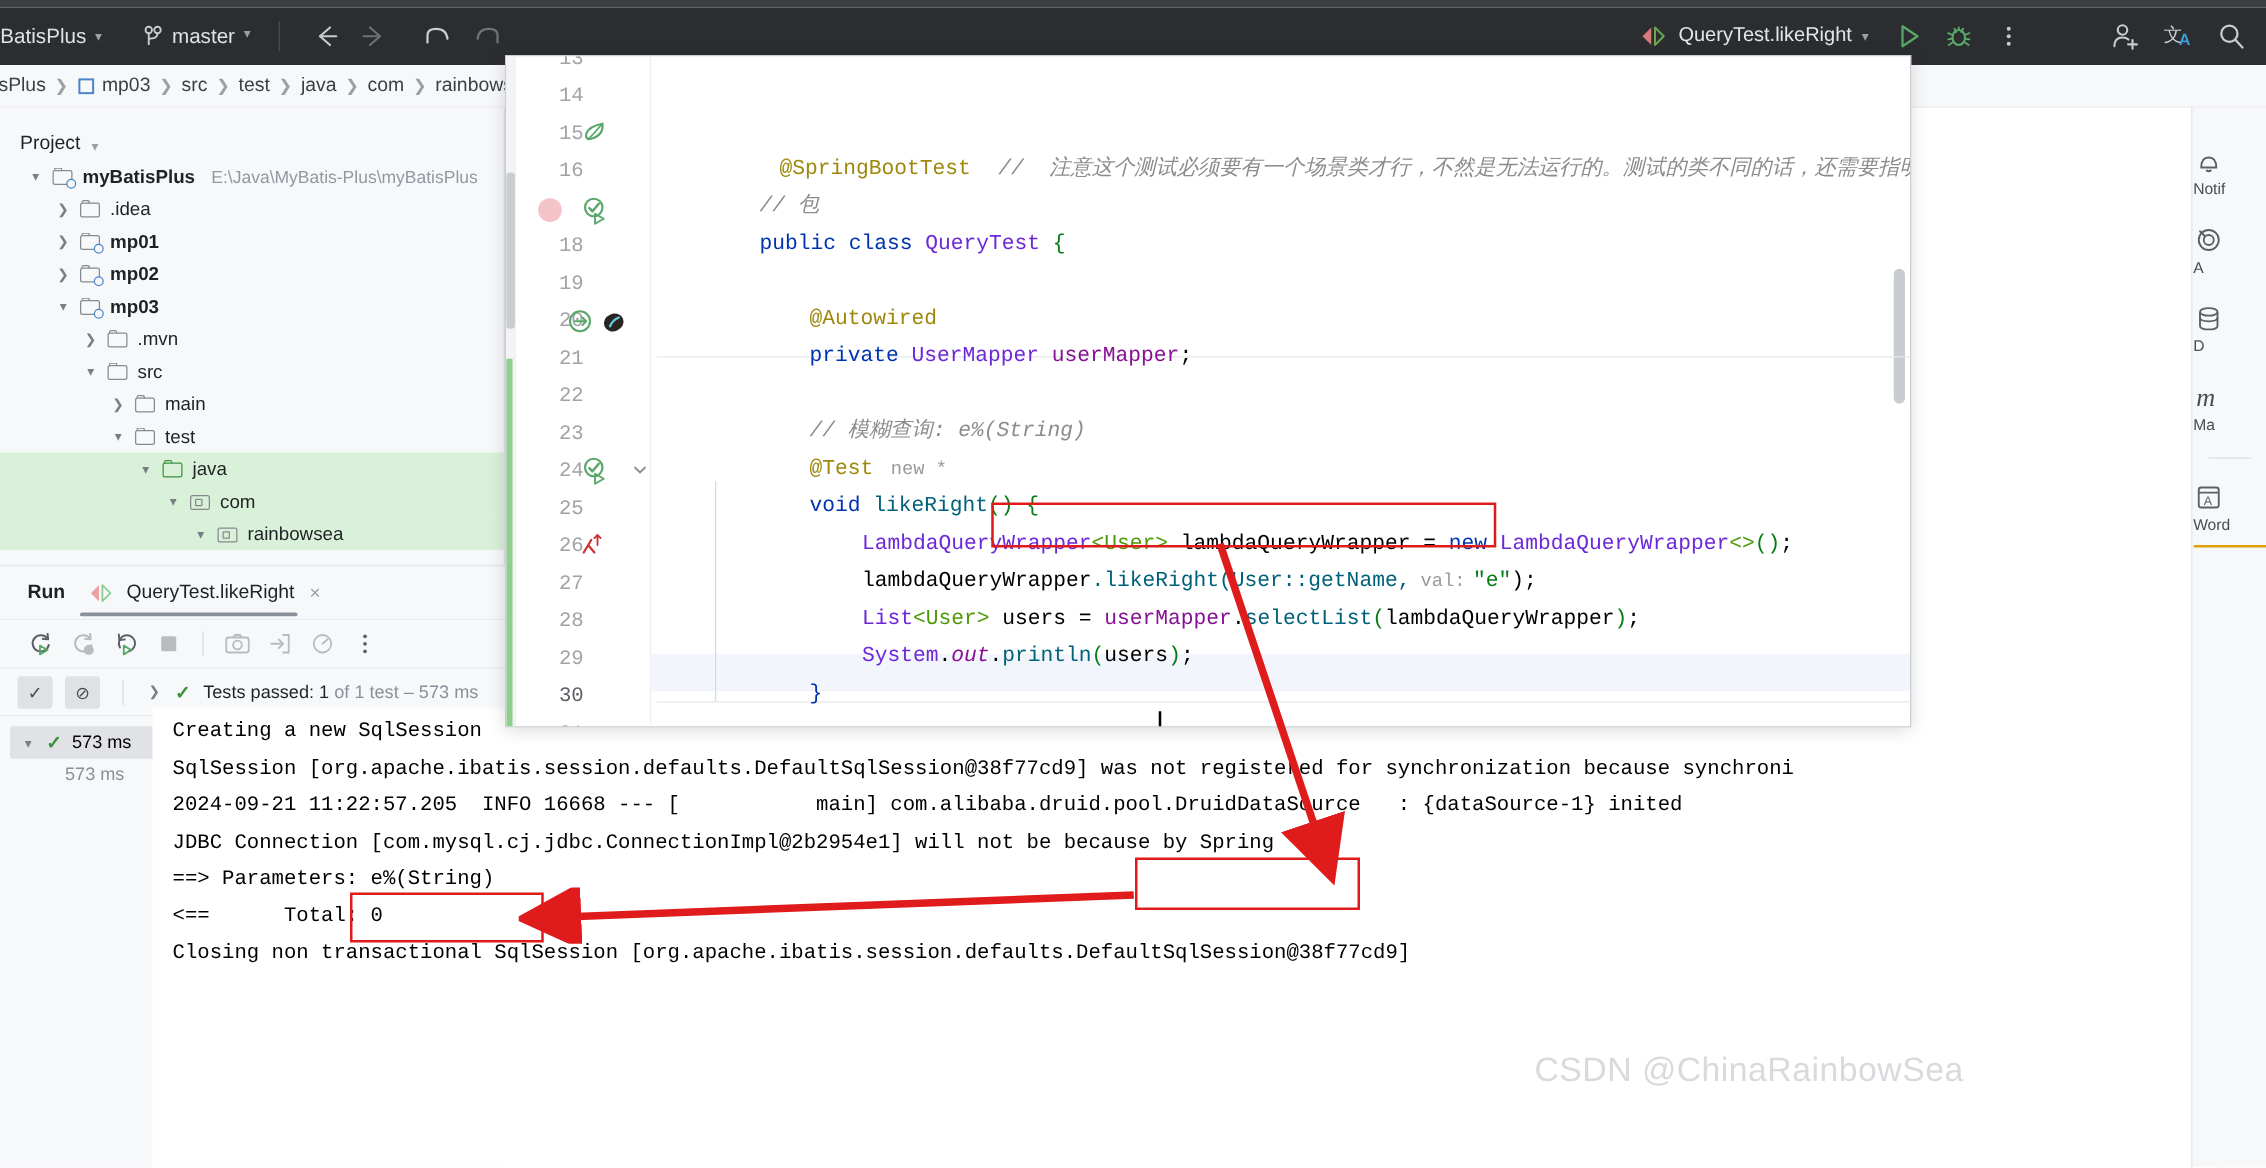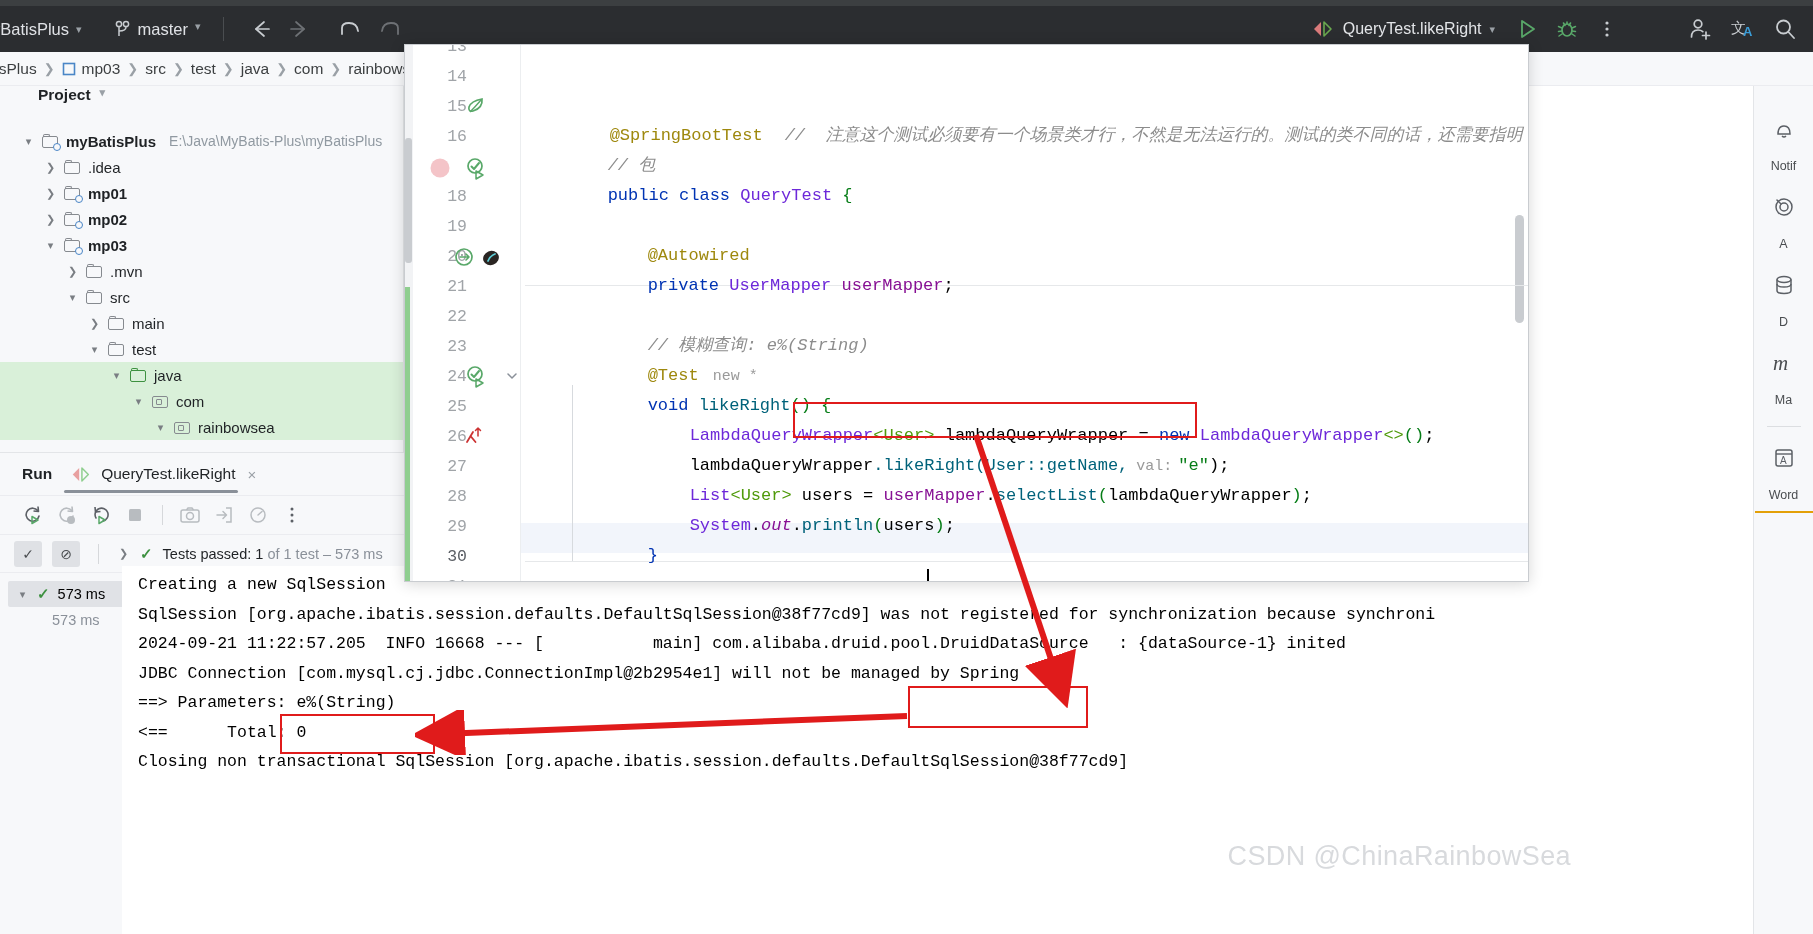--- a/index.html
+++ b/index.html
@@ -61,22 +61,22 @@
   }
   .crumb { display: flex; align-items: center; gap: 6px; }
   .crumb-sep { color: #9aa0a6; margin: 0 7px; font-size: 13px; }
 
   
   .leftpanel {
     position: absolute; left: 0; top: 86px; width: 404px; height: 848px;
     background: #f7f8fa; border-right: 1px solid #e3e5e8;
   }
   .panel-header {
-    height: 38px; display: flex; align-items: flex-start; padding-left: 38px;
-    font-size: 15.5px; font-weight: bold; color: #1f2225; gap: 9px;
+    height: 38px; display: flex; align-items: flex-end; padding-left: 16px;
+    font-size: 15.5px; font-weight: normal; color: #1f2225; gap: 9px;
   }
   .tree { padding-top: 4px; font-size: 15px; color: #1f2225; }
   .trow {
     display: flex; align-items: center; height: 26px; gap: 7px;
     white-space: nowrap;
   }
   .trow.sel { background: #d9f0d9; }
   .tarrow { width: 13px; color: #7a7e83; font-size: 11px; display:inline-block; text-align:center; }
   .tlabel { font-size: 15px; }
   .tlabel.bold { font-weight: bold; }
@@ -215,21 +215,21 @@
   }
   .redarrow { position:absolute; pointer-events:none; }
 
   
   .rightbar {
     position:absolute; right:0; top:86px; width:60px; height:848px;
     background:#f7f8fa; border-left:1px solid #e3e5e8;
     display:flex; flex-direction:column; align-items:center; padding-top:22px; gap:4px;
     overflow:hidden;
   }
-  .rb-item { width:58px; display:flex; flex-direction:column; align-items:center; gap:18px; padding:9px 0;}
+  .rb-item { width:58px; display:flex; flex-direction:column; gap:3px; padding:9px 0;}
   .rb-label { font-size:12.5px; color:#4a4d50; white-space:nowrap; }
   .rb-divider { width:34px; height:1px; background:#dcdee1; margin:6px 0; }
   .rb-item.active { border-bottom:2px solid #e3a008; }
 
   
   .watermark {
     position:absolute; right:242px; bottom:62px;
     font-size: 27px; color: #d8dadd; font-family:"Liberation Sans", sans-serif;
     letter-spacing: 0.4px;
   }
@@ -579,21 +579,21 @@
       <div class="ttrow" style="padding-left:52px;color:#8a9099">
         <span>573 ms</span>
       </div>
     </div>
   </div>
 
   <div class="console">
     <div class="cline">Creating a new SqlSession</div>
     <div class="cline">SqlSession [org.apache.ibatis.session.defaults.DefaultSqlSession@38f77cd9] was not registered for synchronization because synchroni</div>
     <div class="cline">2024-09-21 11:22:57.205  INFO 16668 --- [           main] com.alibaba.druid.pool.DruidDataSource   : {dataSource-1} inited</div>
-    <div class="cline">JDBC Connection [com.mysql.cj.jdbc.ConnectionImpl@2b2954e1] will not be managed by Spring</div>
+    <div class="cline">JDBC Connection [com.mysql.cj.jdbc.ConnectionImpl@2b2954e1] will not be because by Spring</div>
     <div class="cline">==&gt; Parameters: e%(String)</div>
     <div class="cline">&lt;==      Total: 0</div>
     <div class="cline">Closing non transactional SqlSession [org.apache.ibatis.session.defaults.DefaultSqlSession@38f77cd9]</div>
   </div>
 
   <div class="console-gutter">
     <div>
       <svg width="18" height="18" viewBox="0 0 18 18">
           <path d="M9 15 L9 4 M5 8 L9 4 L13 8" fill="none" stroke="#6e7175" stroke-width="1.5" stroke-linecap="round" stroke-linejoin="round"></path>
         </svg>
@@ -704,21 +704,21 @@
     <div class="gicon" style="top:380px;left:58px">
       <svg width="22" height="22" viewBox="0 0 22 22">
           <path d="M4 17 L10 7 M7.5 11 L12.5 17" fill="none" stroke="#cc3333" stroke-width="1.8" stroke-linecap="round"></path>
           <path d="M15 11 L15 3 M12.5 5.5 L15 3 L17.5 5.5" fill="none" stroke="#cc3333" stroke-width="1.5" stroke-linecap="round" stroke-linejoin="round"></path>
         </svg>
     </div>
 
     <div class="ed-indentguide" style="left:167px;top:340px;height:176px"></div>
 
     <div class="ed-code">
-      <div style="position:absolute;top:46px;left:8px">
+      <div style="position:absolute;top:46px;left:22px">
         <span class="ann">@SpringBootTest</span><span class="cmt" style="padding-left:22px">//  注意这个测试必须要有一个场景类才行，不然是无法运行的。测试的类不同的话，还需要指明</span>
       </div>
       <div style="position:absolute;top:76px;left:6px">
         <span class="cmt">// 包</span>
       </div>
       <div style="position:absolute;top:106px;left:6px">
         <span class="kw">public</span> <span class="kw">class</span> <span class="typ">QueryTest</span> <span style="color:#067d17">{</span>
       </div>
       <div style="position:absolute;top:166px;left:46px">
         <span class="ann">@Autowired</span>

